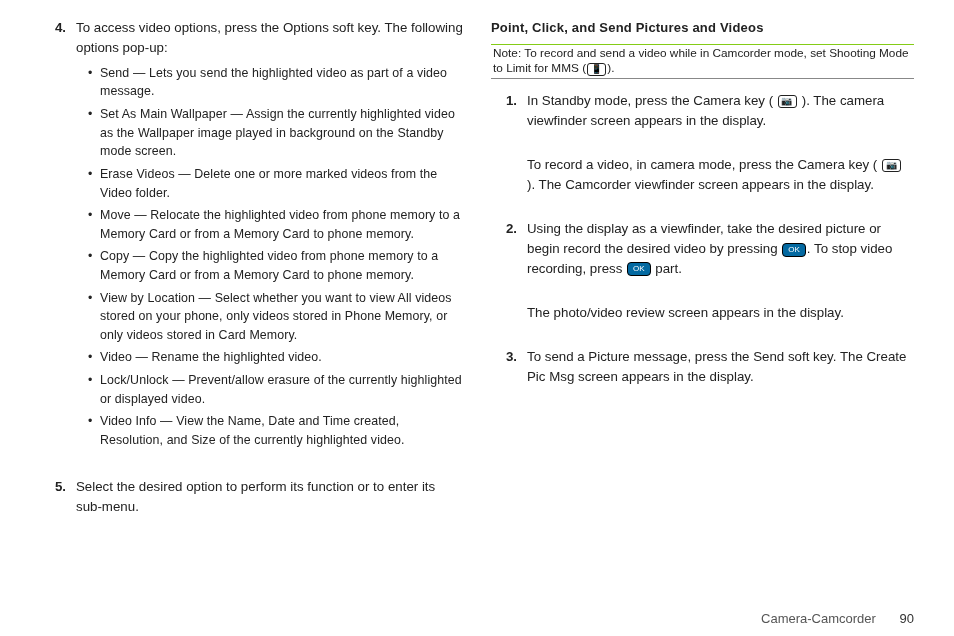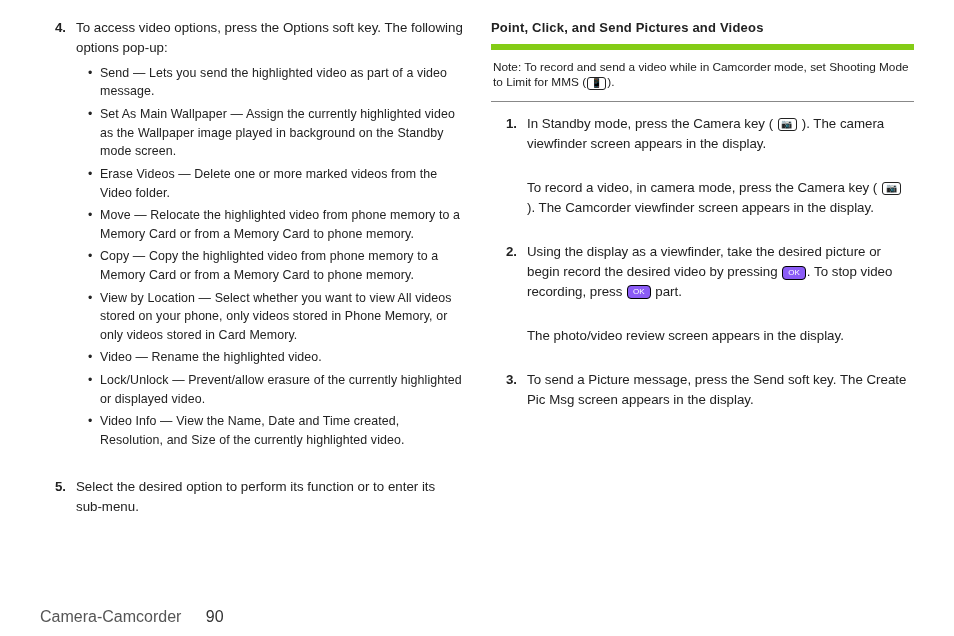--- a/index.html
+++ b/index.html
@@ -34,47 +34,48 @@
   .num-item .body { flex: 1 1 auto; }
   .para-gap { margin-top: 24px; }
   .bullets { margin-top: 6px; }
   .bullet { display: flex; margin: 4px 0 4px 12px; font-size: 12.4px; font-family: "Arial Narrow", Arial, sans-serif; letter-spacing: 0.1px; }
   .bullet .dot { flex: 0 0 12px; }
   .bullet .btxt { flex: 1 1 auto; }
   .b { font-weight: normal; }
   .h2 { font-size: 13px; font-weight: 900; letter-spacing: 0.2px; margin: 0 0 6px 0; font-family: Arial, Helvetica, sans-serif;}
   .intro { margin: 0 0 10px 8px; }
   .notebox {
-    border-top: 6px solid #84cc16;
+    border-top: 1px solid #84cc16;
     border-bottom: 1px solid #888;
-    padding: 10px 2px;
+    padding: 1px 2px;
     margin: 6px 0 12px 0;
     font-size: 11.8px;
     font-family: "Arial Narrow", Arial, sans-serif;
     line-height: 1.35;
   }
   .icon {
     display: inline-block;
     vertical-align: middle;
     border: 1px solid #222;
     border-radius: 3px;
     padding: 1px 3px;
     font-size: 9px;
     line-height: 1;
     background: #fff;
     margin: 0 1px;
   }
   .icon.cam::before { content: "\1F4F7"; font-size: 9px;}
   .icon.mms::before { content: "\1F4F1"; font-size: 9px;}
   .icon.ok {
-    background: #8b5cf6; color: #fff; border-color:#000;
+    background: #0369a1; color: #fff; border-color:#000;
     font-size: 8px; padding: 2px 5px; border-radius: 4px;
   }
   .footer {
-    font-size: 16px;
+    text-align: right;
+    font-size: 13px;
     color: #555;
     padding-top: 8px;
   }
   .footer .pn { display: inline-block; margin-left: 20px; color: #333;}
 </style>
 </head>
 <body>
 
 <div class="page">
   <div class="columns">

